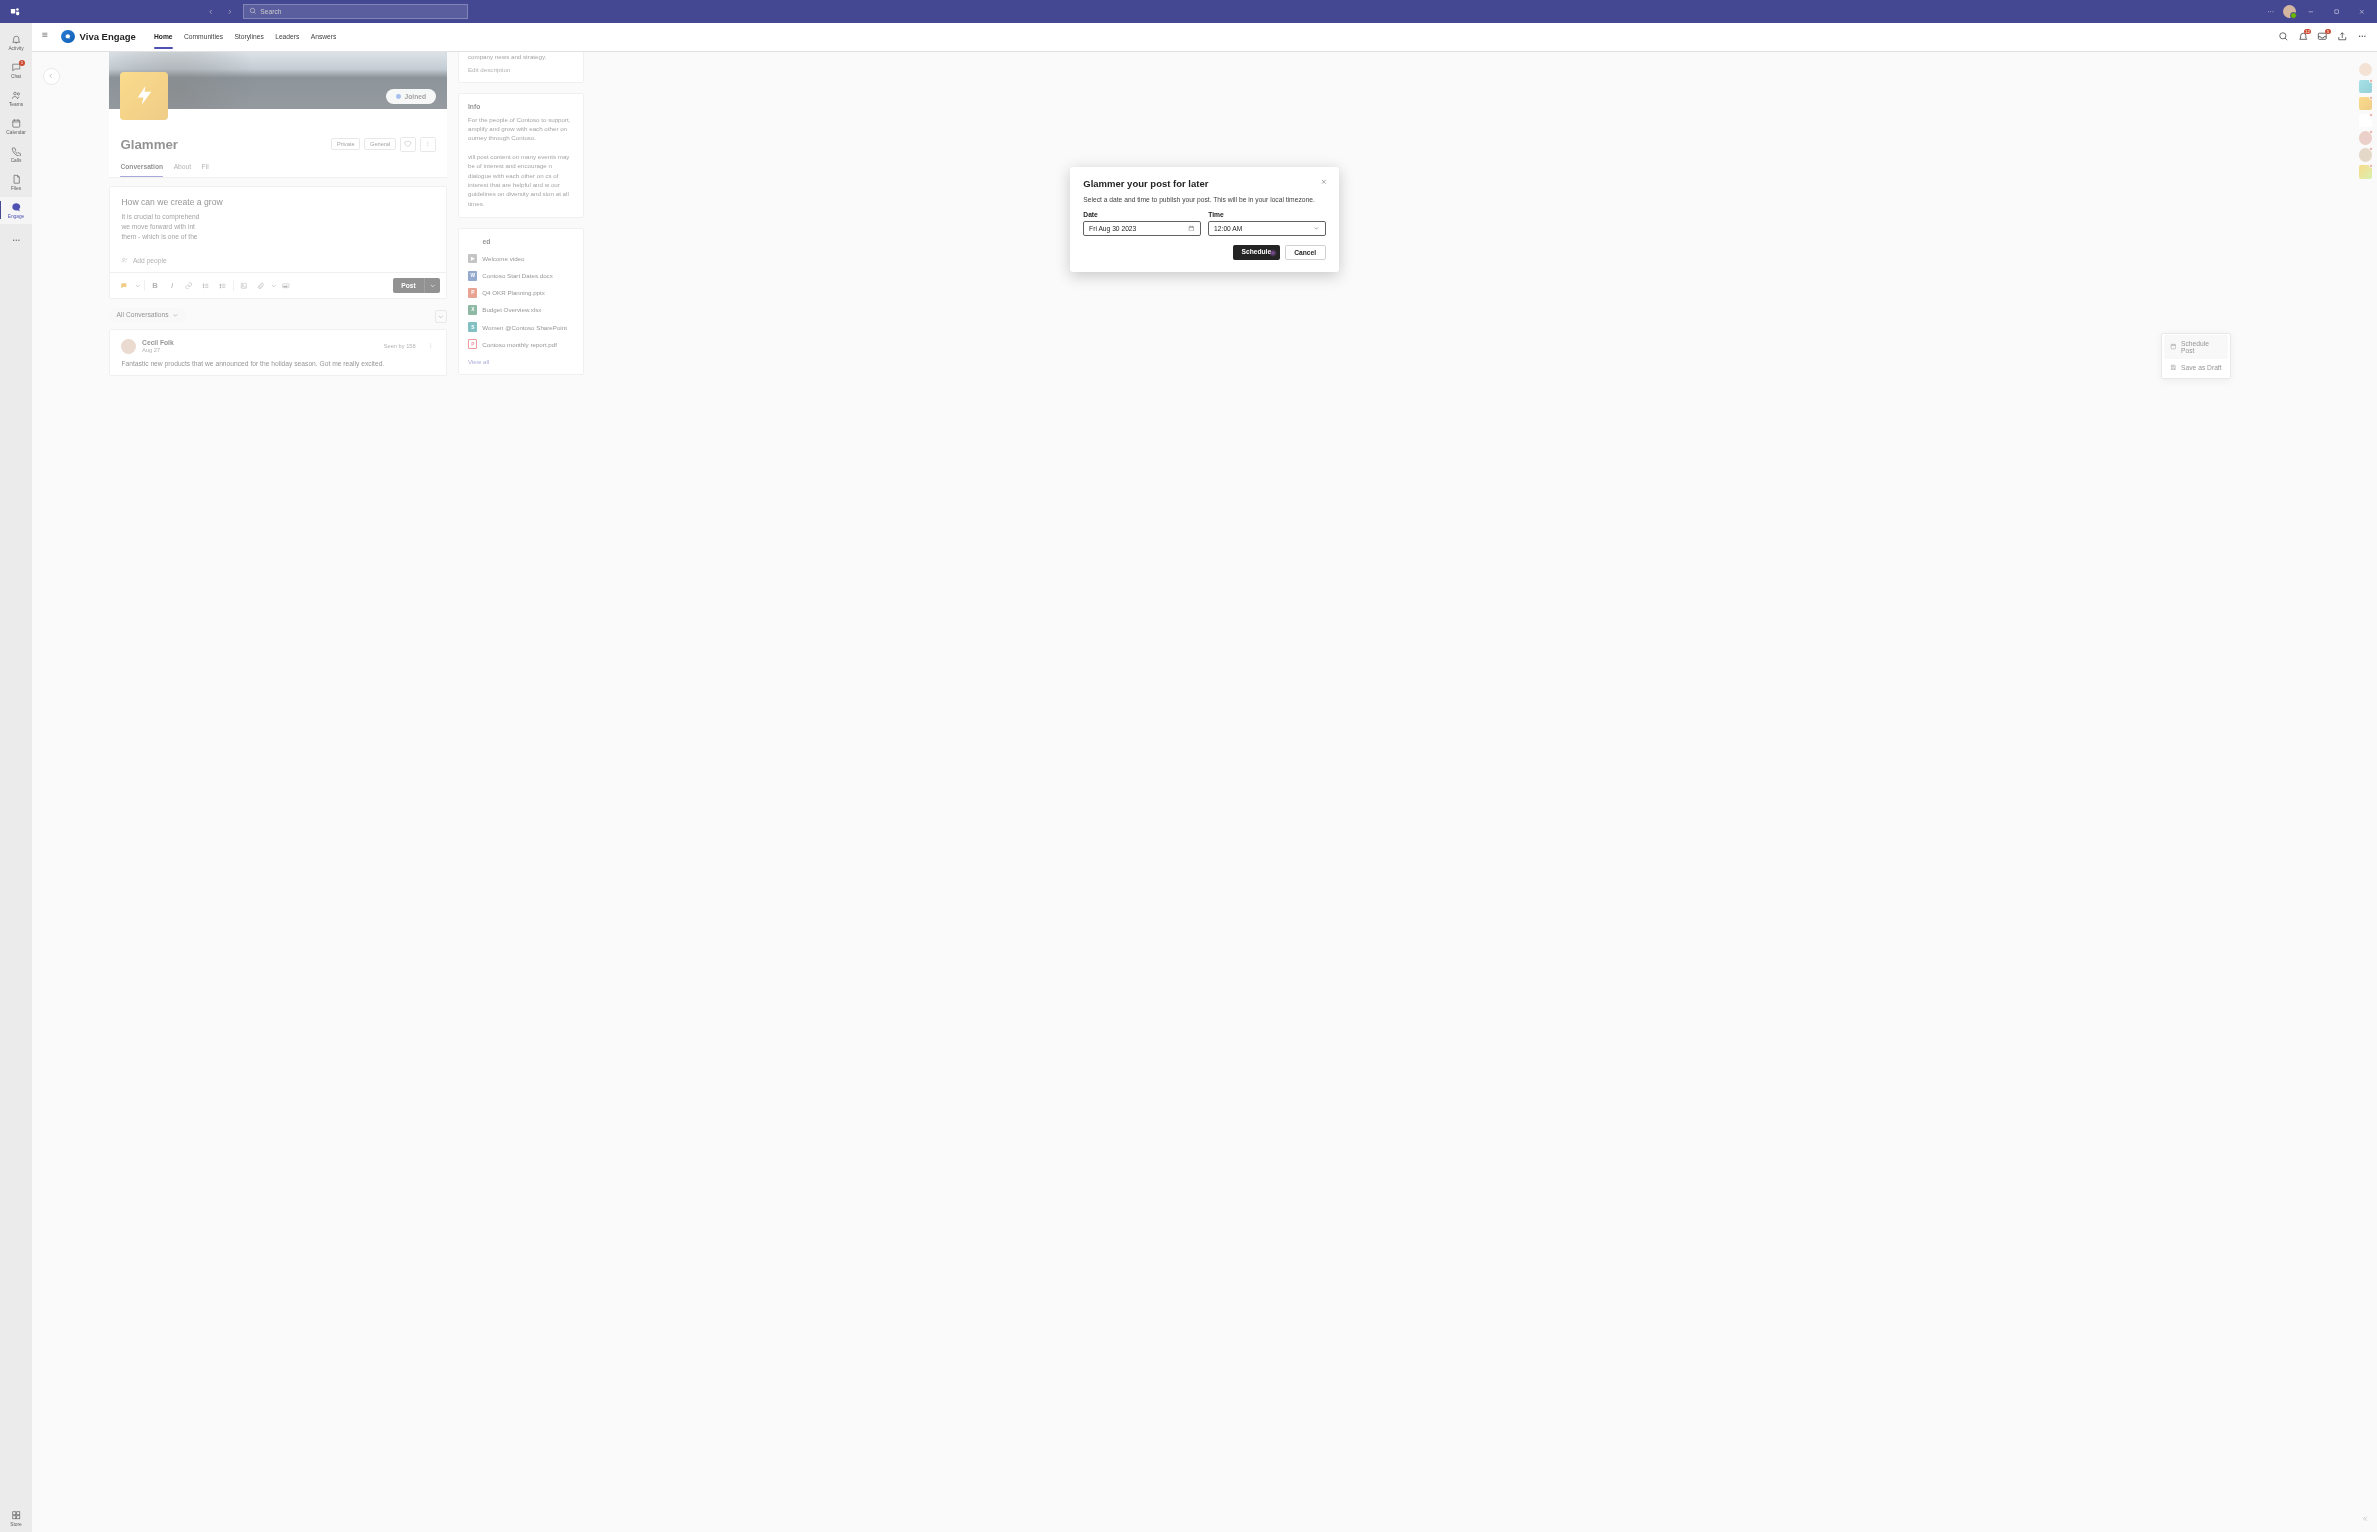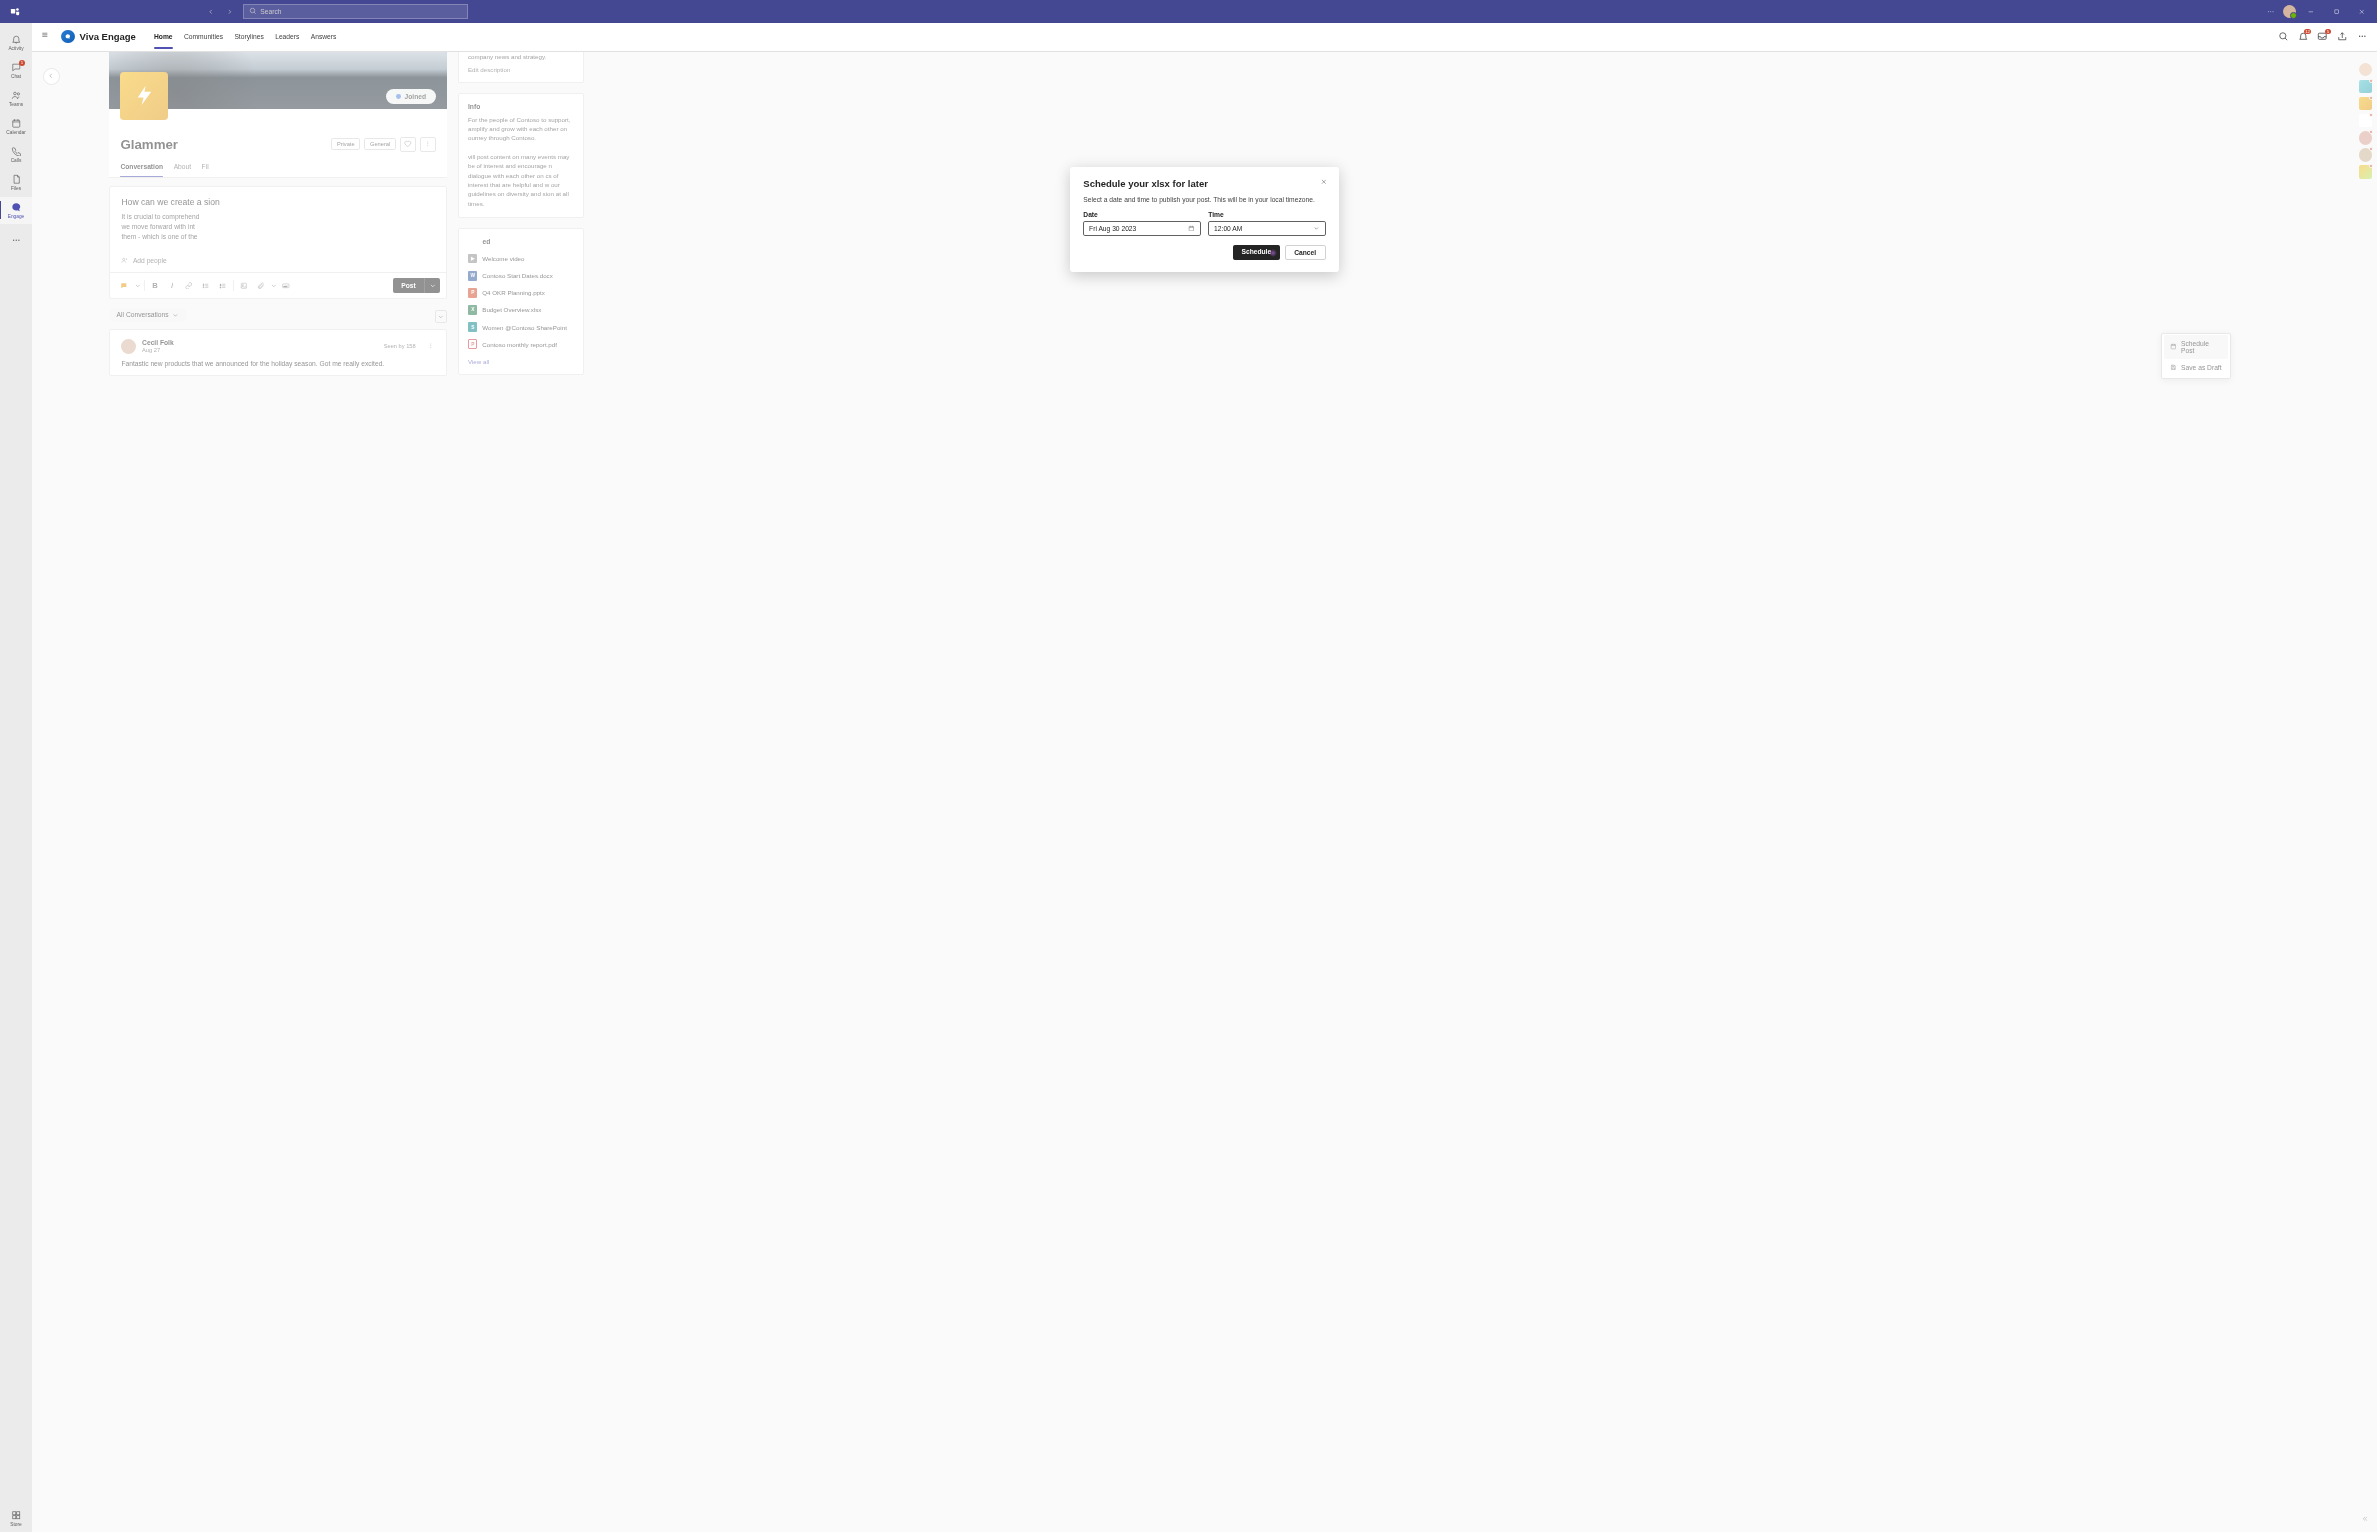--- a/index.html
+++ b/index.html
@@ -386,21 +386,21 @@
             </div>
           </div>
           <div class="comm-tabs">
             <div class="comm-tab active">Conversation</div>
             <div class="comm-tab">About</div>
             <div class="comm-tab">Fil</div>
           </div>
         </div>
 
         <div class="composer">
-          <div class="composer-q">How can we create a sion</div>
+          <div class="composer-q">How can we create a grow</div>
           <div class="composer-body" style="white-space:pre-line;">It is crucial to comprehend
 we move forward with int
 them - which is one of the</div>
           <div class="add-people">
             <span>
               <svg viewBox="0 0 24 24" fill="none" stroke="currentColor" stroke-width="1.6" width="9.5" height="9.5">
                   <circle cx="10" cy="8" r="4"></circle>
                   <path d="M3 20c0-4 3-6 7-6s7 2 7 6"></path>
                   <path d="M18 8h4M20 6v4"></path>
                 </svg>
@@ -600,21 +600,21 @@
       </div>
 
       <div class="collapse-btn">
         <svg viewBox="0 0 24 24" fill="none" stroke="currentColor" stroke-width="1.8" width="8.6" height="8.6">
             <path d="M13 6l-6 6 6 6M19 6l-6 6 6 6"></path>
           </svg>
       </div>
 
       <div class="overlay">
         <div class="modal">
-          <div class="modal-title">Schedule your xlsx for later</div>
+          <div class="modal-title">Glammer your post for later</div>
           <div class="modal-close">
             <svg viewBox="0 0 24 24" stroke="currentColor" stroke-width="1.8" width="7.6" height="7.6">
                 <path d="M6 6l12 12M18 6L6 18"></path>
               </svg>
           </div>
           <div class="modal-sub">Select a date and time to publish your post. This will be in your local timezone.</div>
           <div class="modal-fields">
             <div class="field">
               <label>Date</label>
               <div class="field-input">

